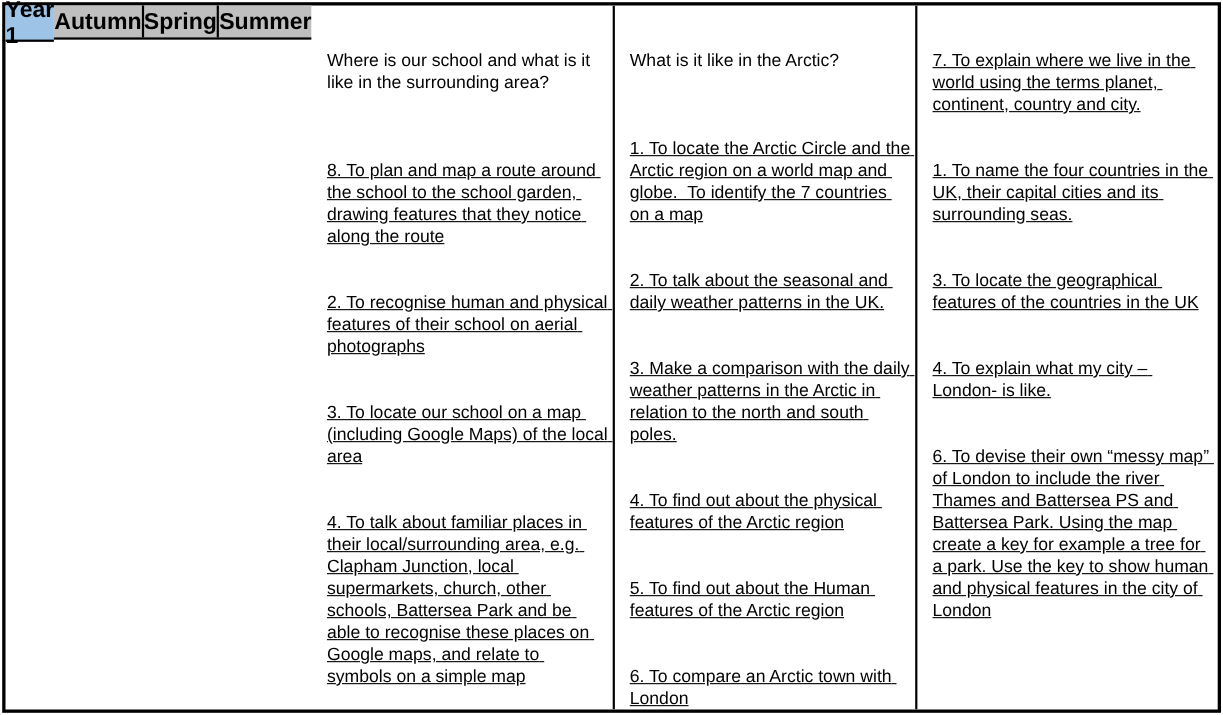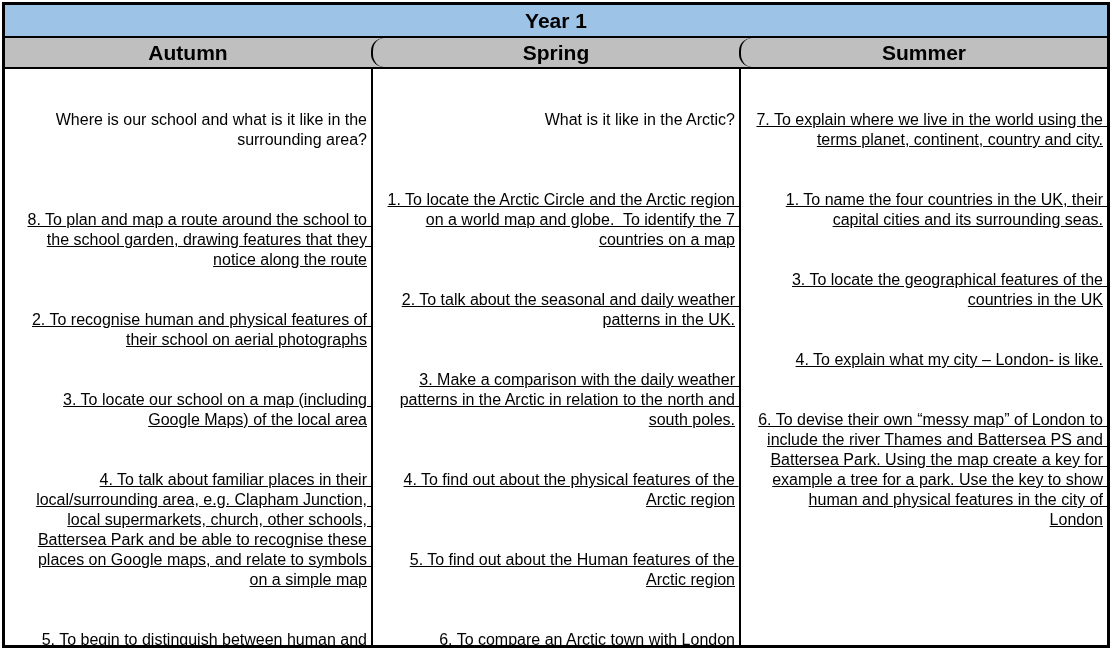--- a/index.html
+++ b/index.html
@@ -15,21 +15,21 @@
     height: 650px;
     background: #ffffff;
     font-family: "Liberation Sans", sans-serif;
     color: #000000;
   }
   .curriculum-table {
     position: absolute;
     left: 2px; top: 2px; right: 2px; bottom: 2px;
     border: 3px solid var(--border-color);
     display: flex;
-    flex-direction: column;
+    flex-direction: row;
     background: #ffffff;
   }
   .title-row {
     height: 33px;
     flex: 0 0 33px;
     background: var(--title-bg);
     border-bottom: 2px solid var(--border-color);
     display: flex;
     align-items: center;
     justify-content: center;
@@ -44,37 +44,35 @@
     display: flex;
   }
   .season-cell {
     flex: 1 1 0;
     display: flex;
     align-items: center;
     justify-content: center;
     font-weight: bold;
     font-size: 21px;
     border-left: 2px solid var(--border-color);
-    border-radius: 13px;
   }
   .season-cell:first-child { border-left: none; }
   .body-row {
     flex: 1 1 auto;
     display: flex;
     overflow: hidden;
   }
   .body-cell {
     flex: 1 1 0;
     border-left: 2px solid var(--border-color);
     padding: 1px 4px 0 14px;
     font-size: 16px;
     line-height: 20px;
     white-space: pre-wrap;
     overflow: hidden;
-    text-align: right;
   }
   .body-cell:first-child { border-left: none; }
   .intro-paragraph { margin: 0 0 20px 0; }
   .curriculum-item { margin: 0; text-decoration: underline; }
 </style>
 </head>
 <body>
 
 <div class="curriculum-table">
 

